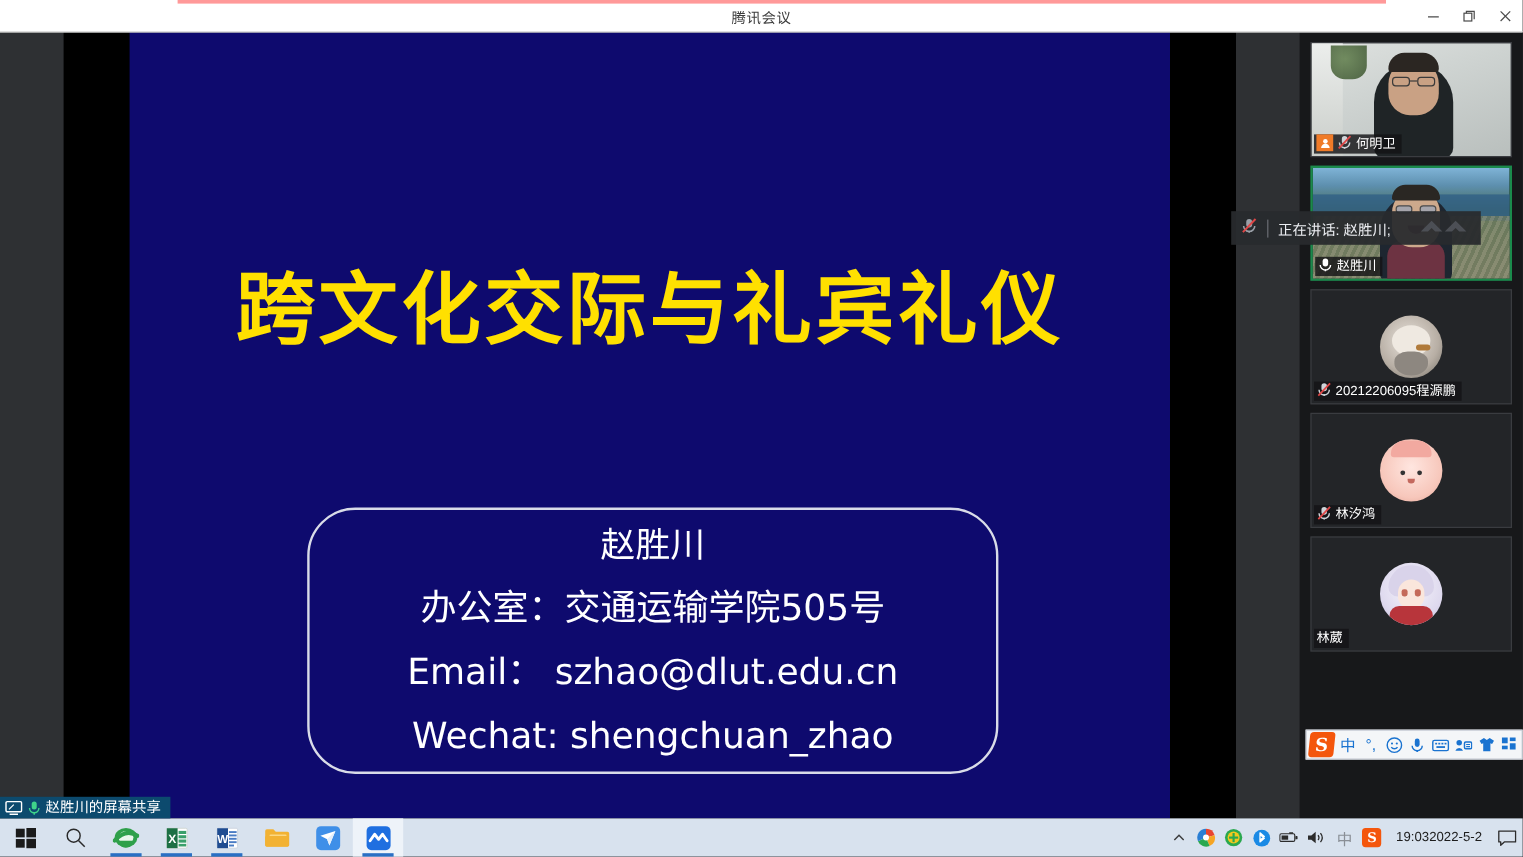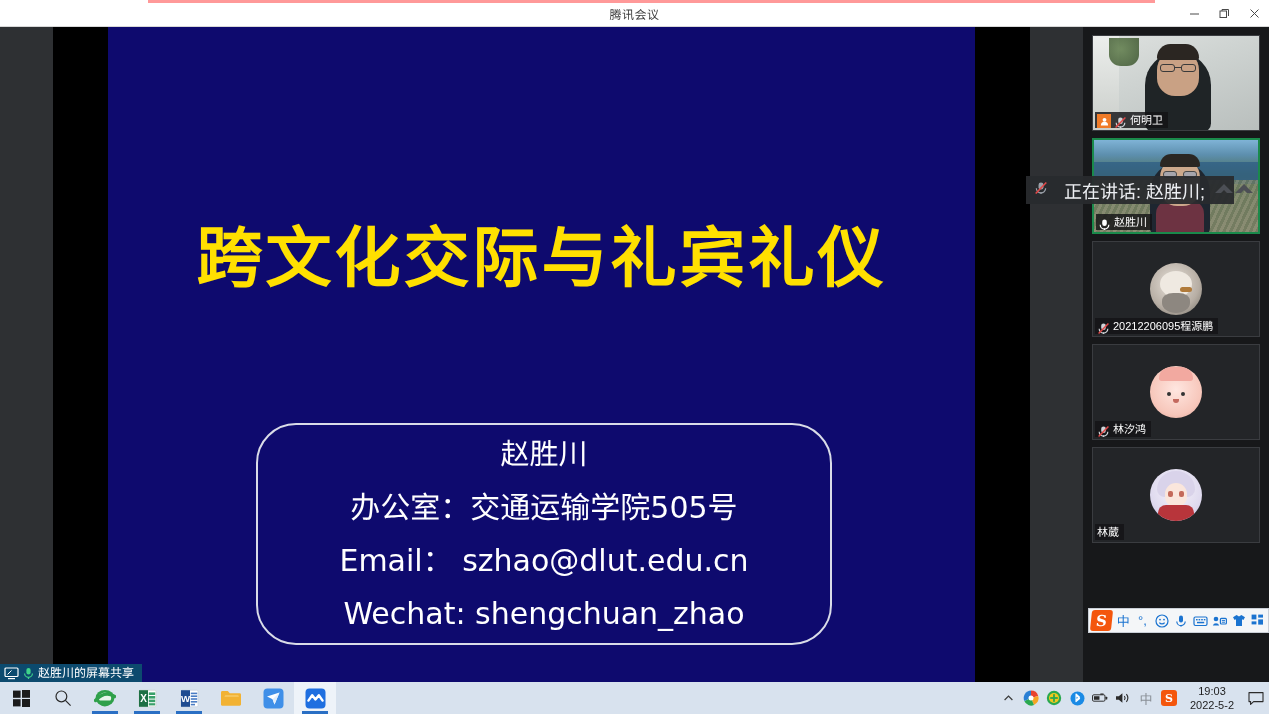--- a/index.html
+++ b/index.html
@@ -117,21 +117,21 @@
   .tile .avatar {
     position: absolute; left: 50%; top: 50%;
     transform: translate(-50%, -50%);
     width: 52px; height: 52px; border-radius: 50%;
     overflow: hidden;
   }
   .nameplate {
     position: absolute; left: 2px; bottom: 2px;
     height: 16px; padding: 0 5px 0 2px;
     background: rgba(20,20,22,.82);
-    display: flex; align-items: flex-end; gap: 3px;
+    display: flex; align-items: flex-start; gap: 3px;
     max-width: 160px;
   }
   .nameplate .pname {
     color: #fff; font-size: 11px; line-height: 16px;
     white-space: nowrap; overflow: hidden; text-overflow: ellipsis;
   }
   .host-badge {
     width: 14px; height: 14px; background: #f07b28;
     display: flex; align-items: center; justify-content: center;
     flex: 0 0 auto;
@@ -141,21 +141,21 @@
   
   .speak-toast {
     position: absolute; left: -57px; top: 149px;
     width: 208px; height: 28px;
     background: rgba(40,42,46,.94);
     display: flex; align-items: center; gap: 8px;
     padding: 0 8px;
     z-index: 14;
   }
   .speak-toast .divider { width: 1px; height: 15px; background: #6b6e74; }
-  .speak-toast .txt { color: #eceef2; font-size: 18px; white-space: nowrap; }
+  .speak-toast .txt { color: #eceef2; font-size: 12px; white-space: nowrap; }
   .speak-toast .chevs { margin-left: auto; display: flex; gap: 1px; }
 
   
   .ime-bar {
     position: absolute; left: 1088px; top: 608px;
     width: 181px; height: 25px;
     background: #f4f6f8;
     border: 1px solid #c9ced6;
     display: flex; align-items: center; gap: 3px;
     padding: 0 2px;
@@ -187,21 +187,21 @@
   }
   .tb-btn.active { background: #eef3f9; }
   .tb-btn.running::after {
     content: ""; position: absolute; left: 8px; right: 8px; bottom: 0;
     height: 3px; background: #2a6fc4;
   }
   .tb-spacer { flex: 1; }
   .tray { display: flex; align-items: center; gap: 7px; padding-right: 4px; }
   .tray-ico { width: 16px; height: 16px; display: flex; align-items: center; justify-content: center; }
   .clock {
-    display: flex; flex-direction: column; align-items: center; justify-content: center;
+    display: flex; flex-direction: row; align-items: center; justify-content: space-between;
     font-size: 11px; color: #1d1d1d; line-height: 14px; padding: 0 8px; min-width: 62px;
   }
   .notif-btn { width: 26px; display: flex; align-items: center; justify-content: center; }
   .ime-tray { font-size: 13px; color: #8a8f96; }
   .sogou-tray {
     width: 16px; height: 16px; background: #f4560c; color: #fff;
     font-weight: bold; font-size: 11px; border-radius: 3px;
     display: flex; align-items: center; justify-content: center;
     font-family: "DejaVu Serif", serif;
   }

